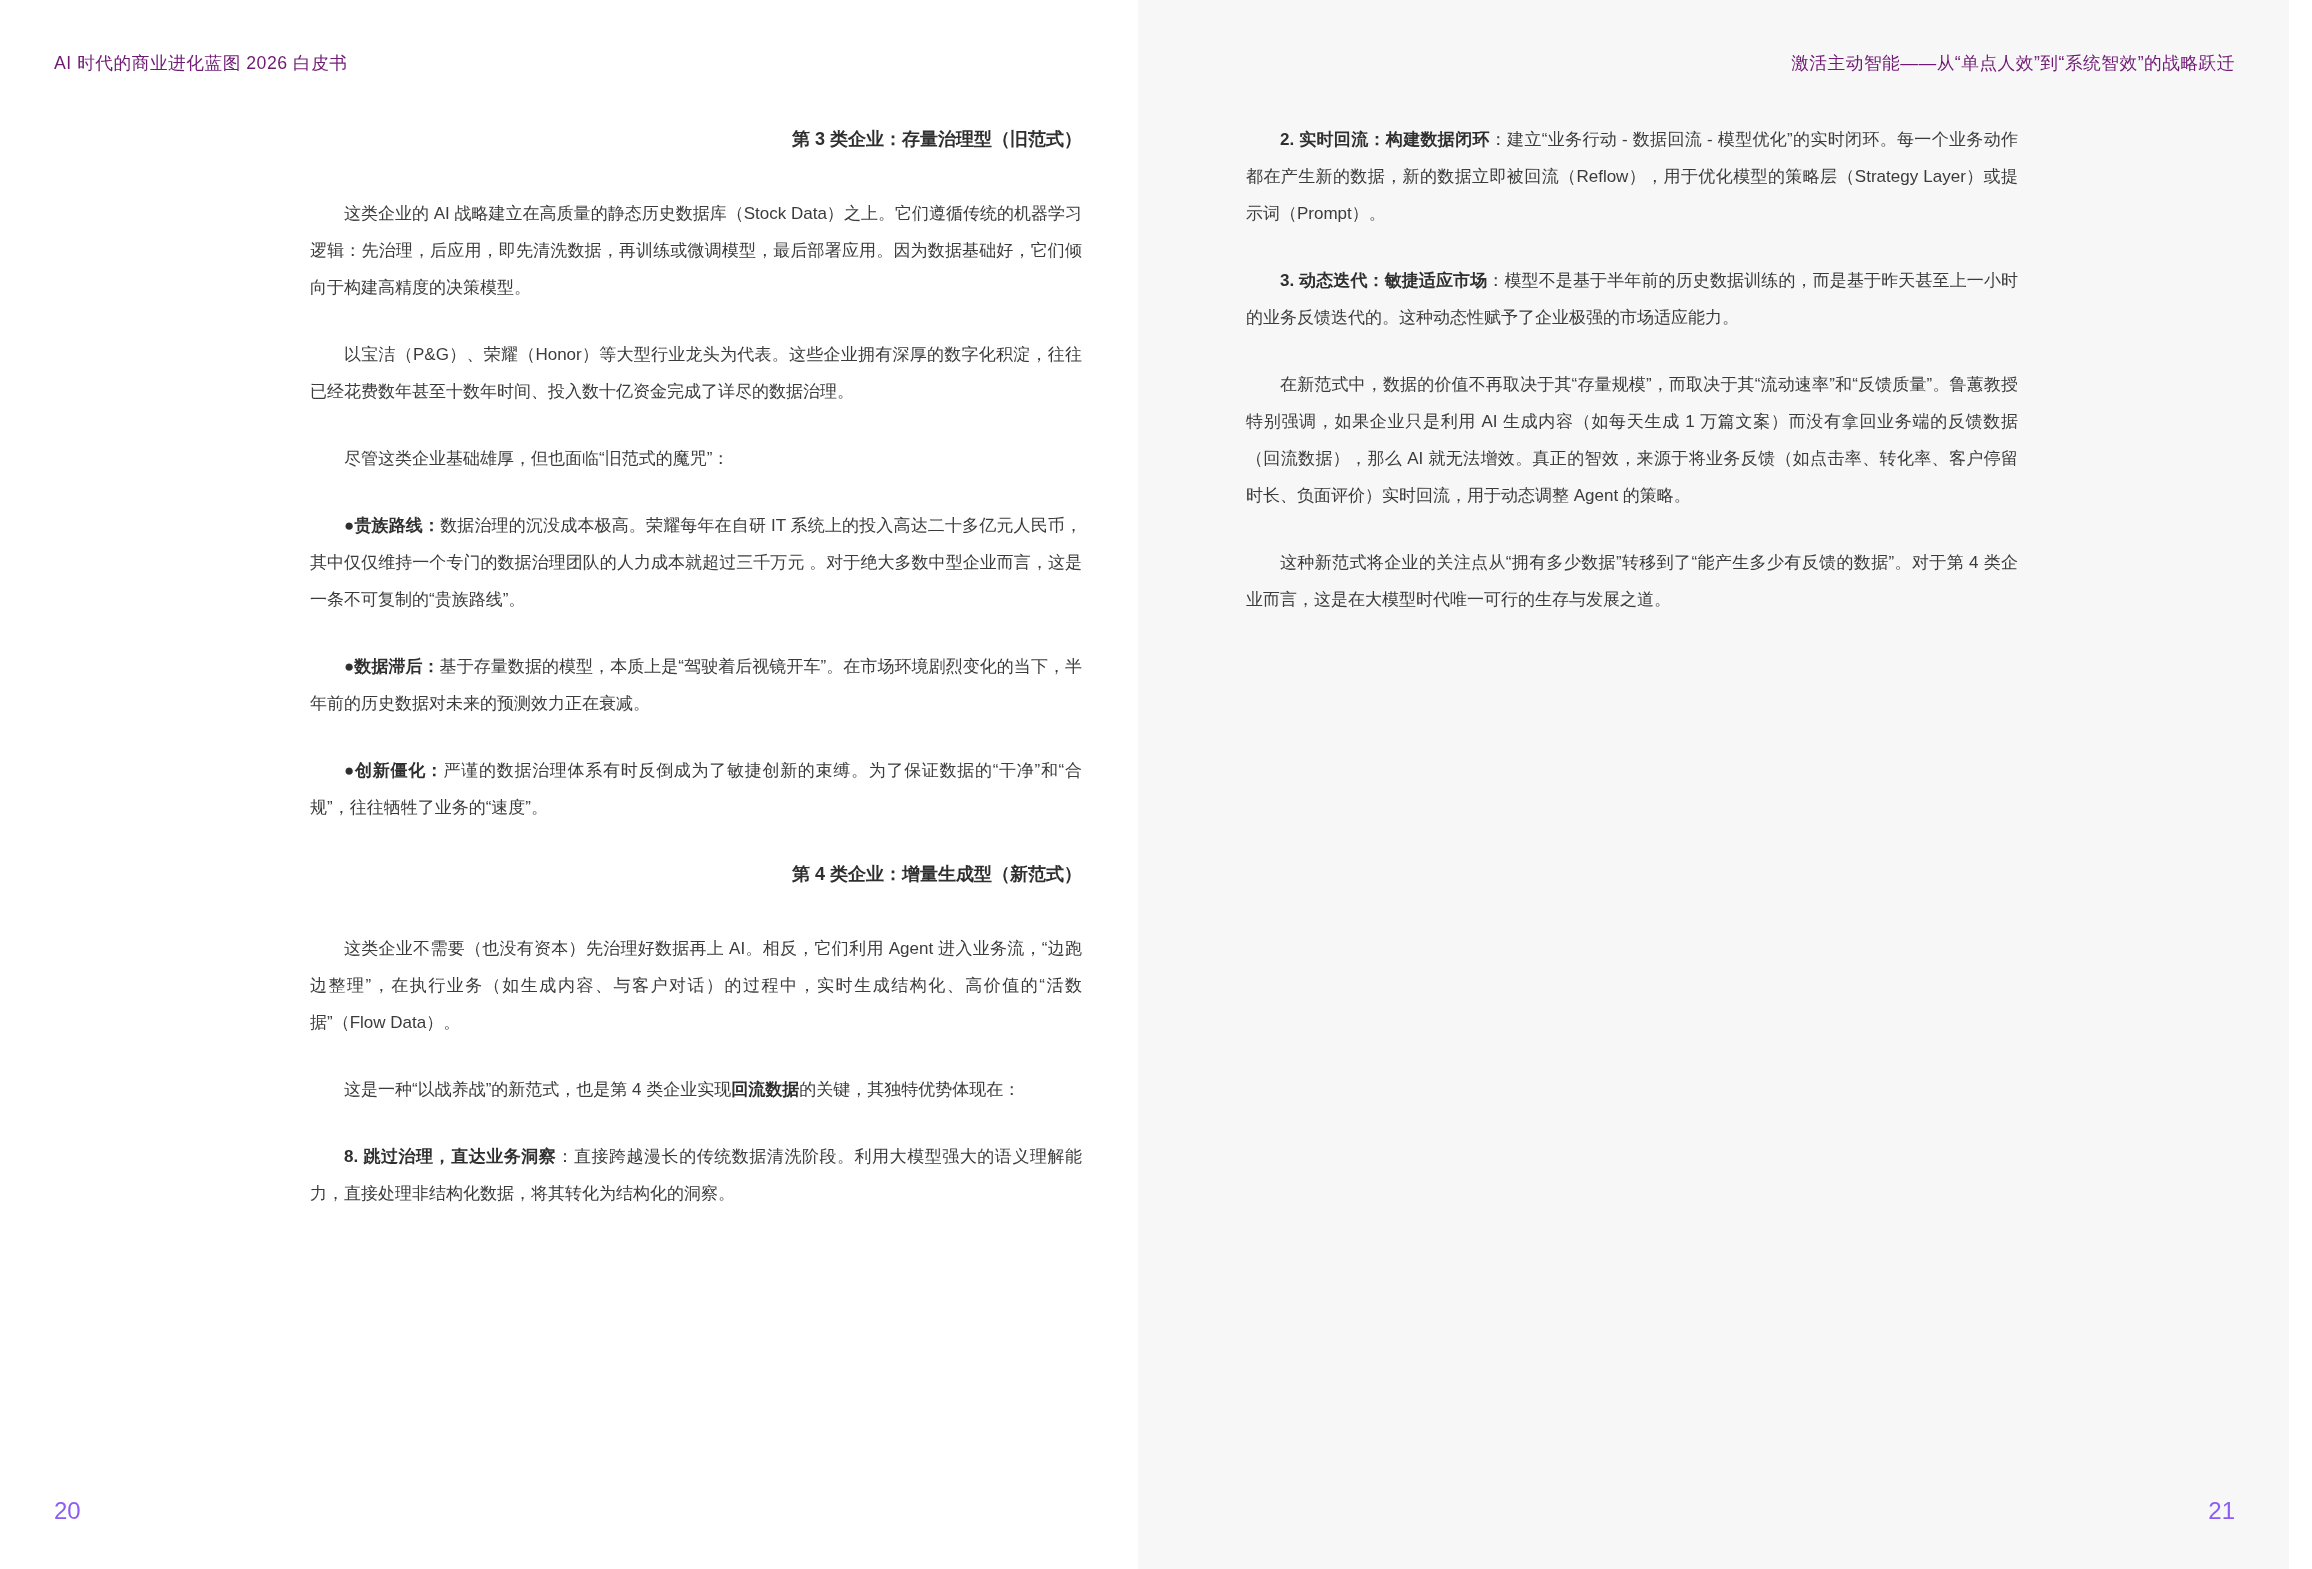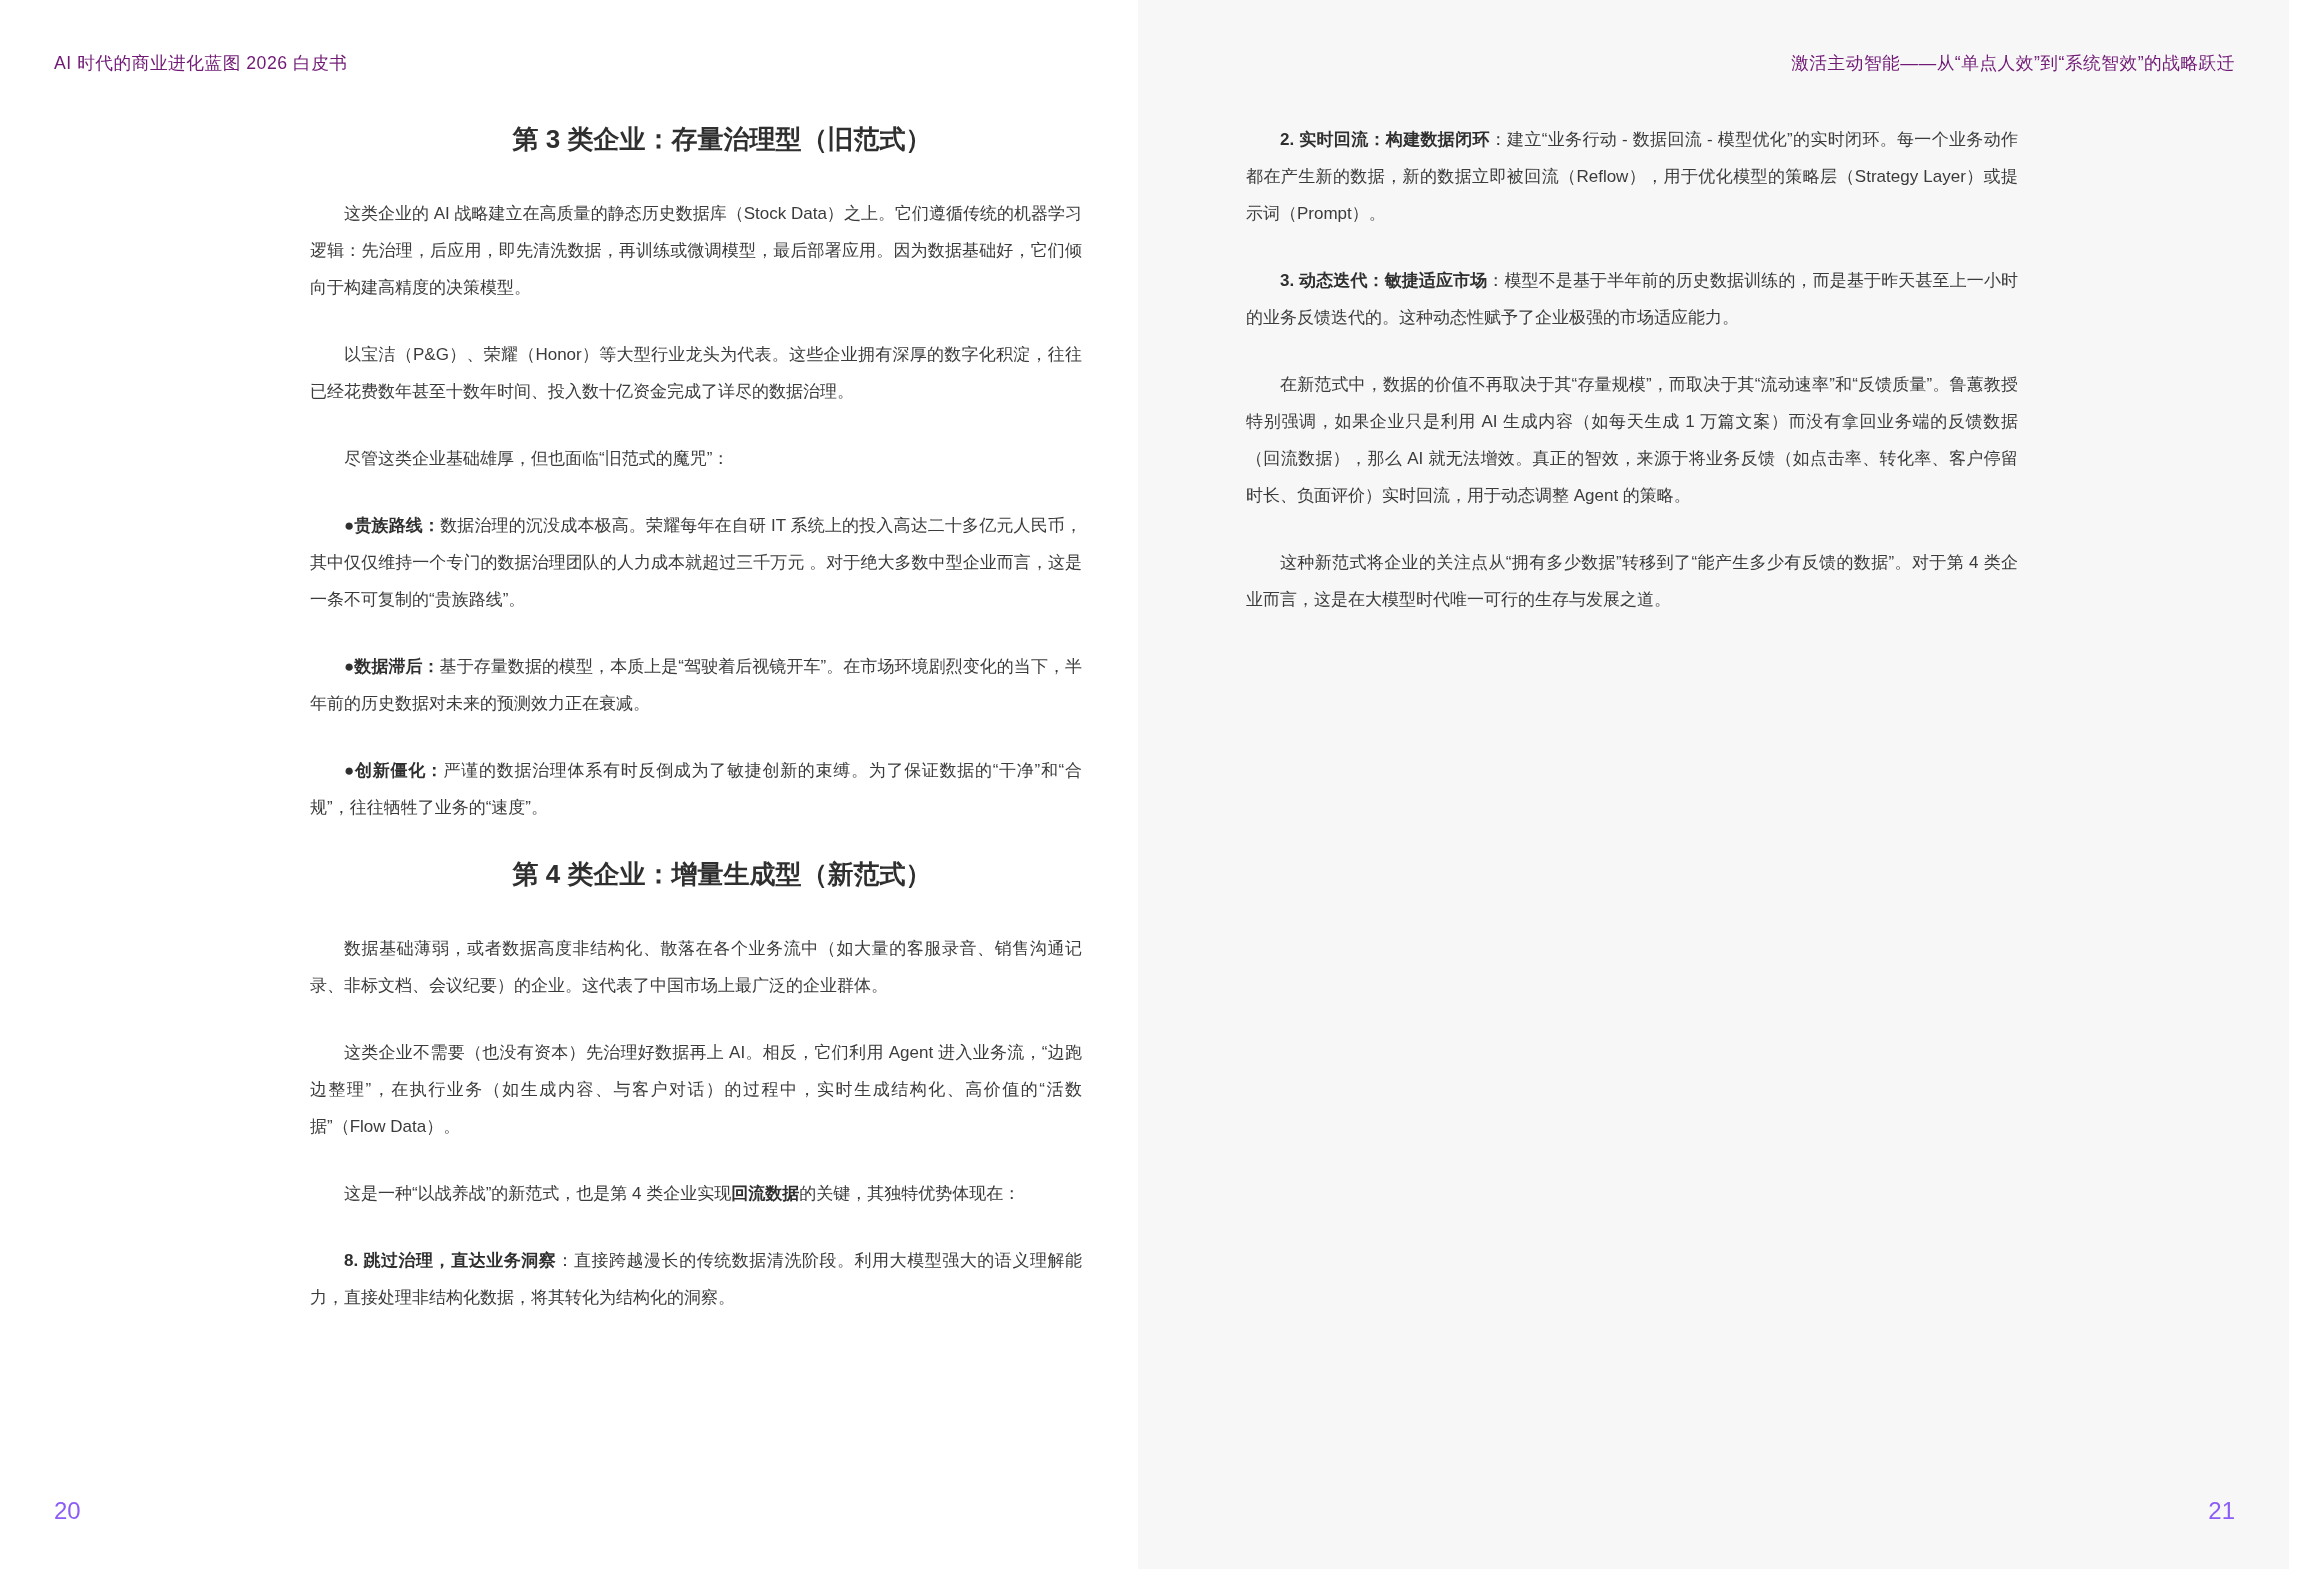--- a/index.html
+++ b/index.html
@@ -54,24 +54,24 @@
 
   .block {
     font-size: 17px;
     line-height: 37px;
     text-align: justify;
     text-indent: 2em;
     margin: 0 0 30px 0;
     word-break: break-word;
   }
   .block.h {
-    font-size: 26px;
+    font-size: 18px;
     font-weight: bold;
     color: #2f2f2f;
-    text-align: center;
+    text-align: right;
     margin-bottom: 37px;
   }
   .block .b {
     font-weight: bold;
     color: #2f2f2f;
   }
 </style>
 </head>
 <body>
 
@@ -79,21 +79,20 @@
   <div class="page-header">AI 时代的商业进化蓝图 2026 白皮书</div>
   <div class="body-col" id="left-body">
       <div class="block h"><span class="b">第 3 类企业：存量治理型（旧范式）</span></div>
       <div class="block p"><span>这类企业的 AI 战略建立在高质量的静态历史数据库（Stock Data）之上。它们遵循传统的机器学习逻辑：先治理，后应用，即先清洗数据，再训练或微调模型，最后部署应用。因为数据基础好，它们倾向于构建高精度的决策模型。</span></div>
       <div class="block p"><span>以宝洁（P&amp;G）、荣耀（Honor）等大型行业龙头为代表。这些企业拥有深厚的数字化积淀，往往已经花费数年甚至十数年时间、投入数十亿资金完成了详尽的数据治理。</span></div>
       <div class="block p"><span>尽管这类企业基础雄厚，但也面临“旧范式的魔咒”：</span></div>
       <div class="block p"><span class="b">●贵族路线：</span><span>数据治理的沉没成本极高。荣耀每年在自研 IT 系统上的投入高达二十多亿元人民币，其中仅仅维持一个专门的数据治理团队的人力成本就超过三千万元 。对于绝大多数中型企业而言，这是一条不可复制的“贵族路线”。</span></div>
       <div class="block p"><span class="b">●数据滞后：</span><span>基于存量数据的模型，本质上是“驾驶着后视镜开车”。在市场环境剧烈变化的当下，半年前的历史数据对未来的预测效力正在衰减。</span></div>
       <div class="block p"><span class="b">●创新僵化：</span><span>严谨的数据治理体系有时反倒成为了敏捷创新的束缚。为了保证数据的“干净”和“合规”，往往牺牲了业务的“速度”。</span></div>
       <div class="block h"><span class="b">第 4 类企业：增量生成型（新范式）</span></div>
-      <div class="block p"><span>数据基础薄弱，或者数据高度非结构化、散落在各个业务流中（如大量的客服录音、销售沟通记录、非标文档、会议纪要）的企业。这代表了中国市场上最广泛的企业群体。</span></div>
       <div class="block p"><span>这类企业不需要（也没有资本）先治理好数据再上 AI。相反，它们利用 Agent 进入业务流，“边跑边整理”，在执行业务（如生成内容、与客户对话）的过程中，实时生成结构化、高价值的“活数据”（Flow Data）。</span></div>
       <div class="block p"><span>这是一种“以战养战”的新范式，也是第 4 类企业实现</span><span class="b">回流数据</span><span>的关键，其独特优势体现在：</span></div>
       <div class="block p"><span class="b">8. 跳过治理，直达业务洞察</span><span>：直接跨越漫长的传统数据清洗阶段。利用大模型强大的语义理解能力，直接处理非结构化数据，将其转化为结构化的洞察。</span></div>
     </div>
   <div class="page-number">20</div>
 </div>
 
 <div class="page right">
   <div class="page-header">激活主动智能——从“单点人效”到“系统智效”的战略跃迁</div>
   <div class="body-col" id="right-body">

